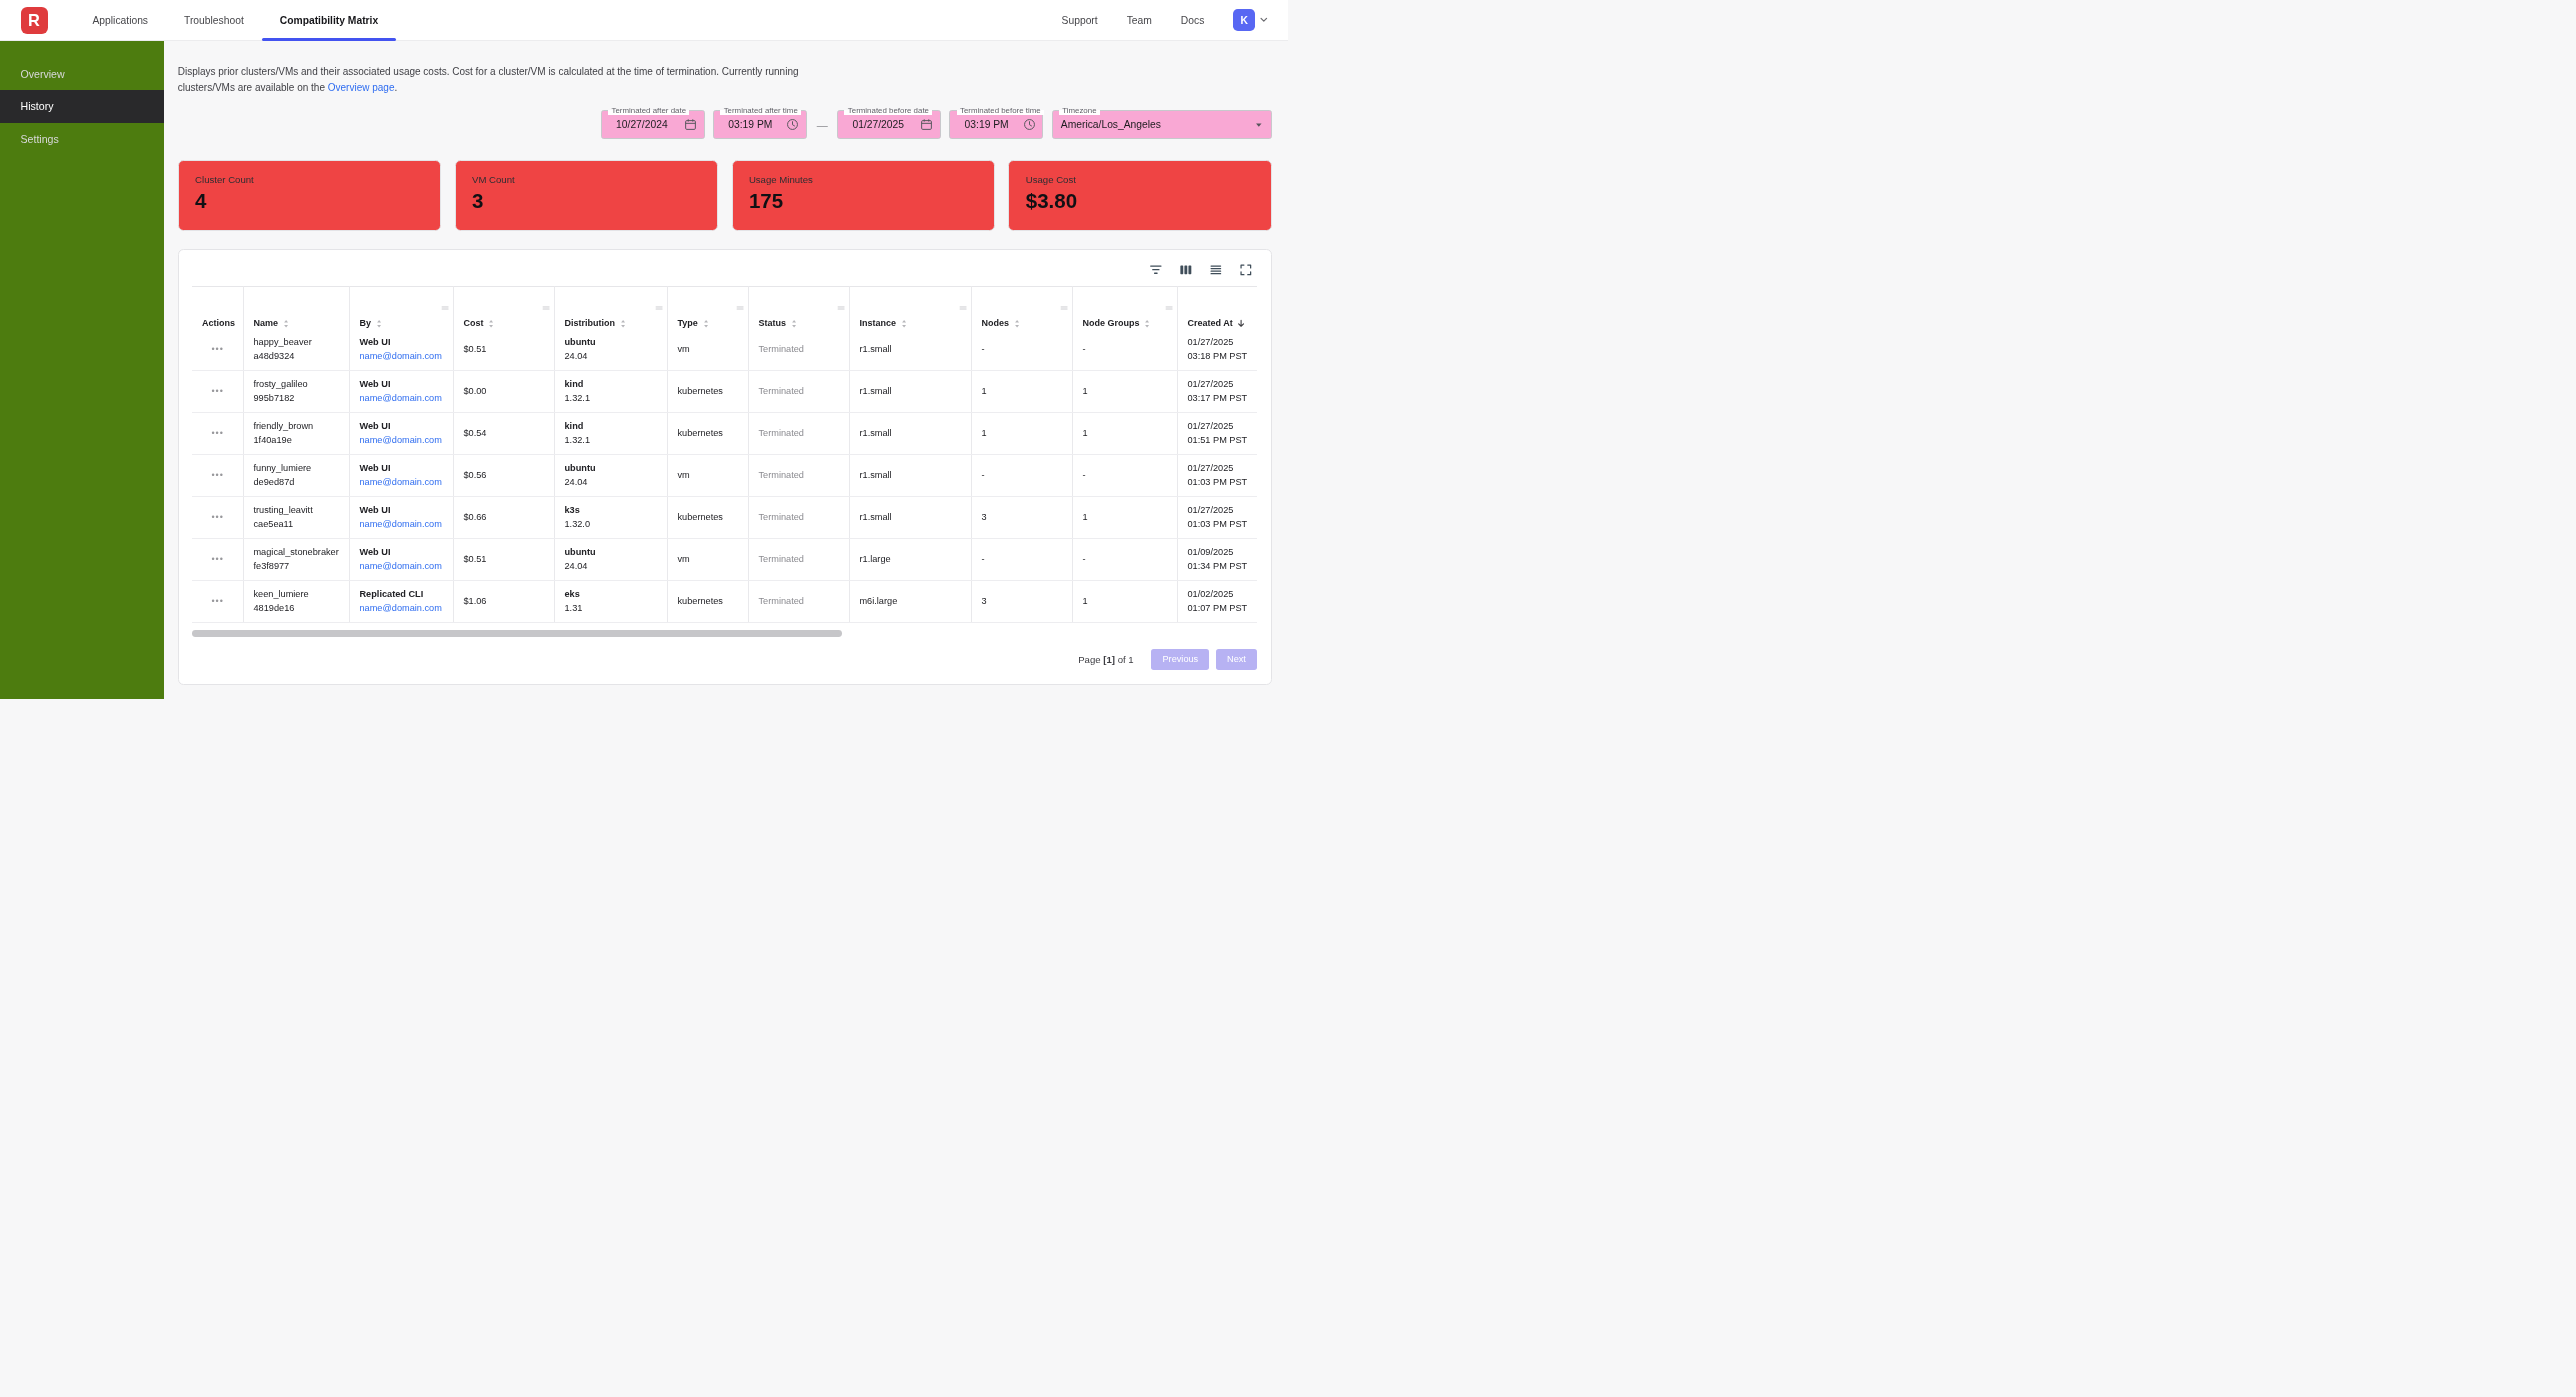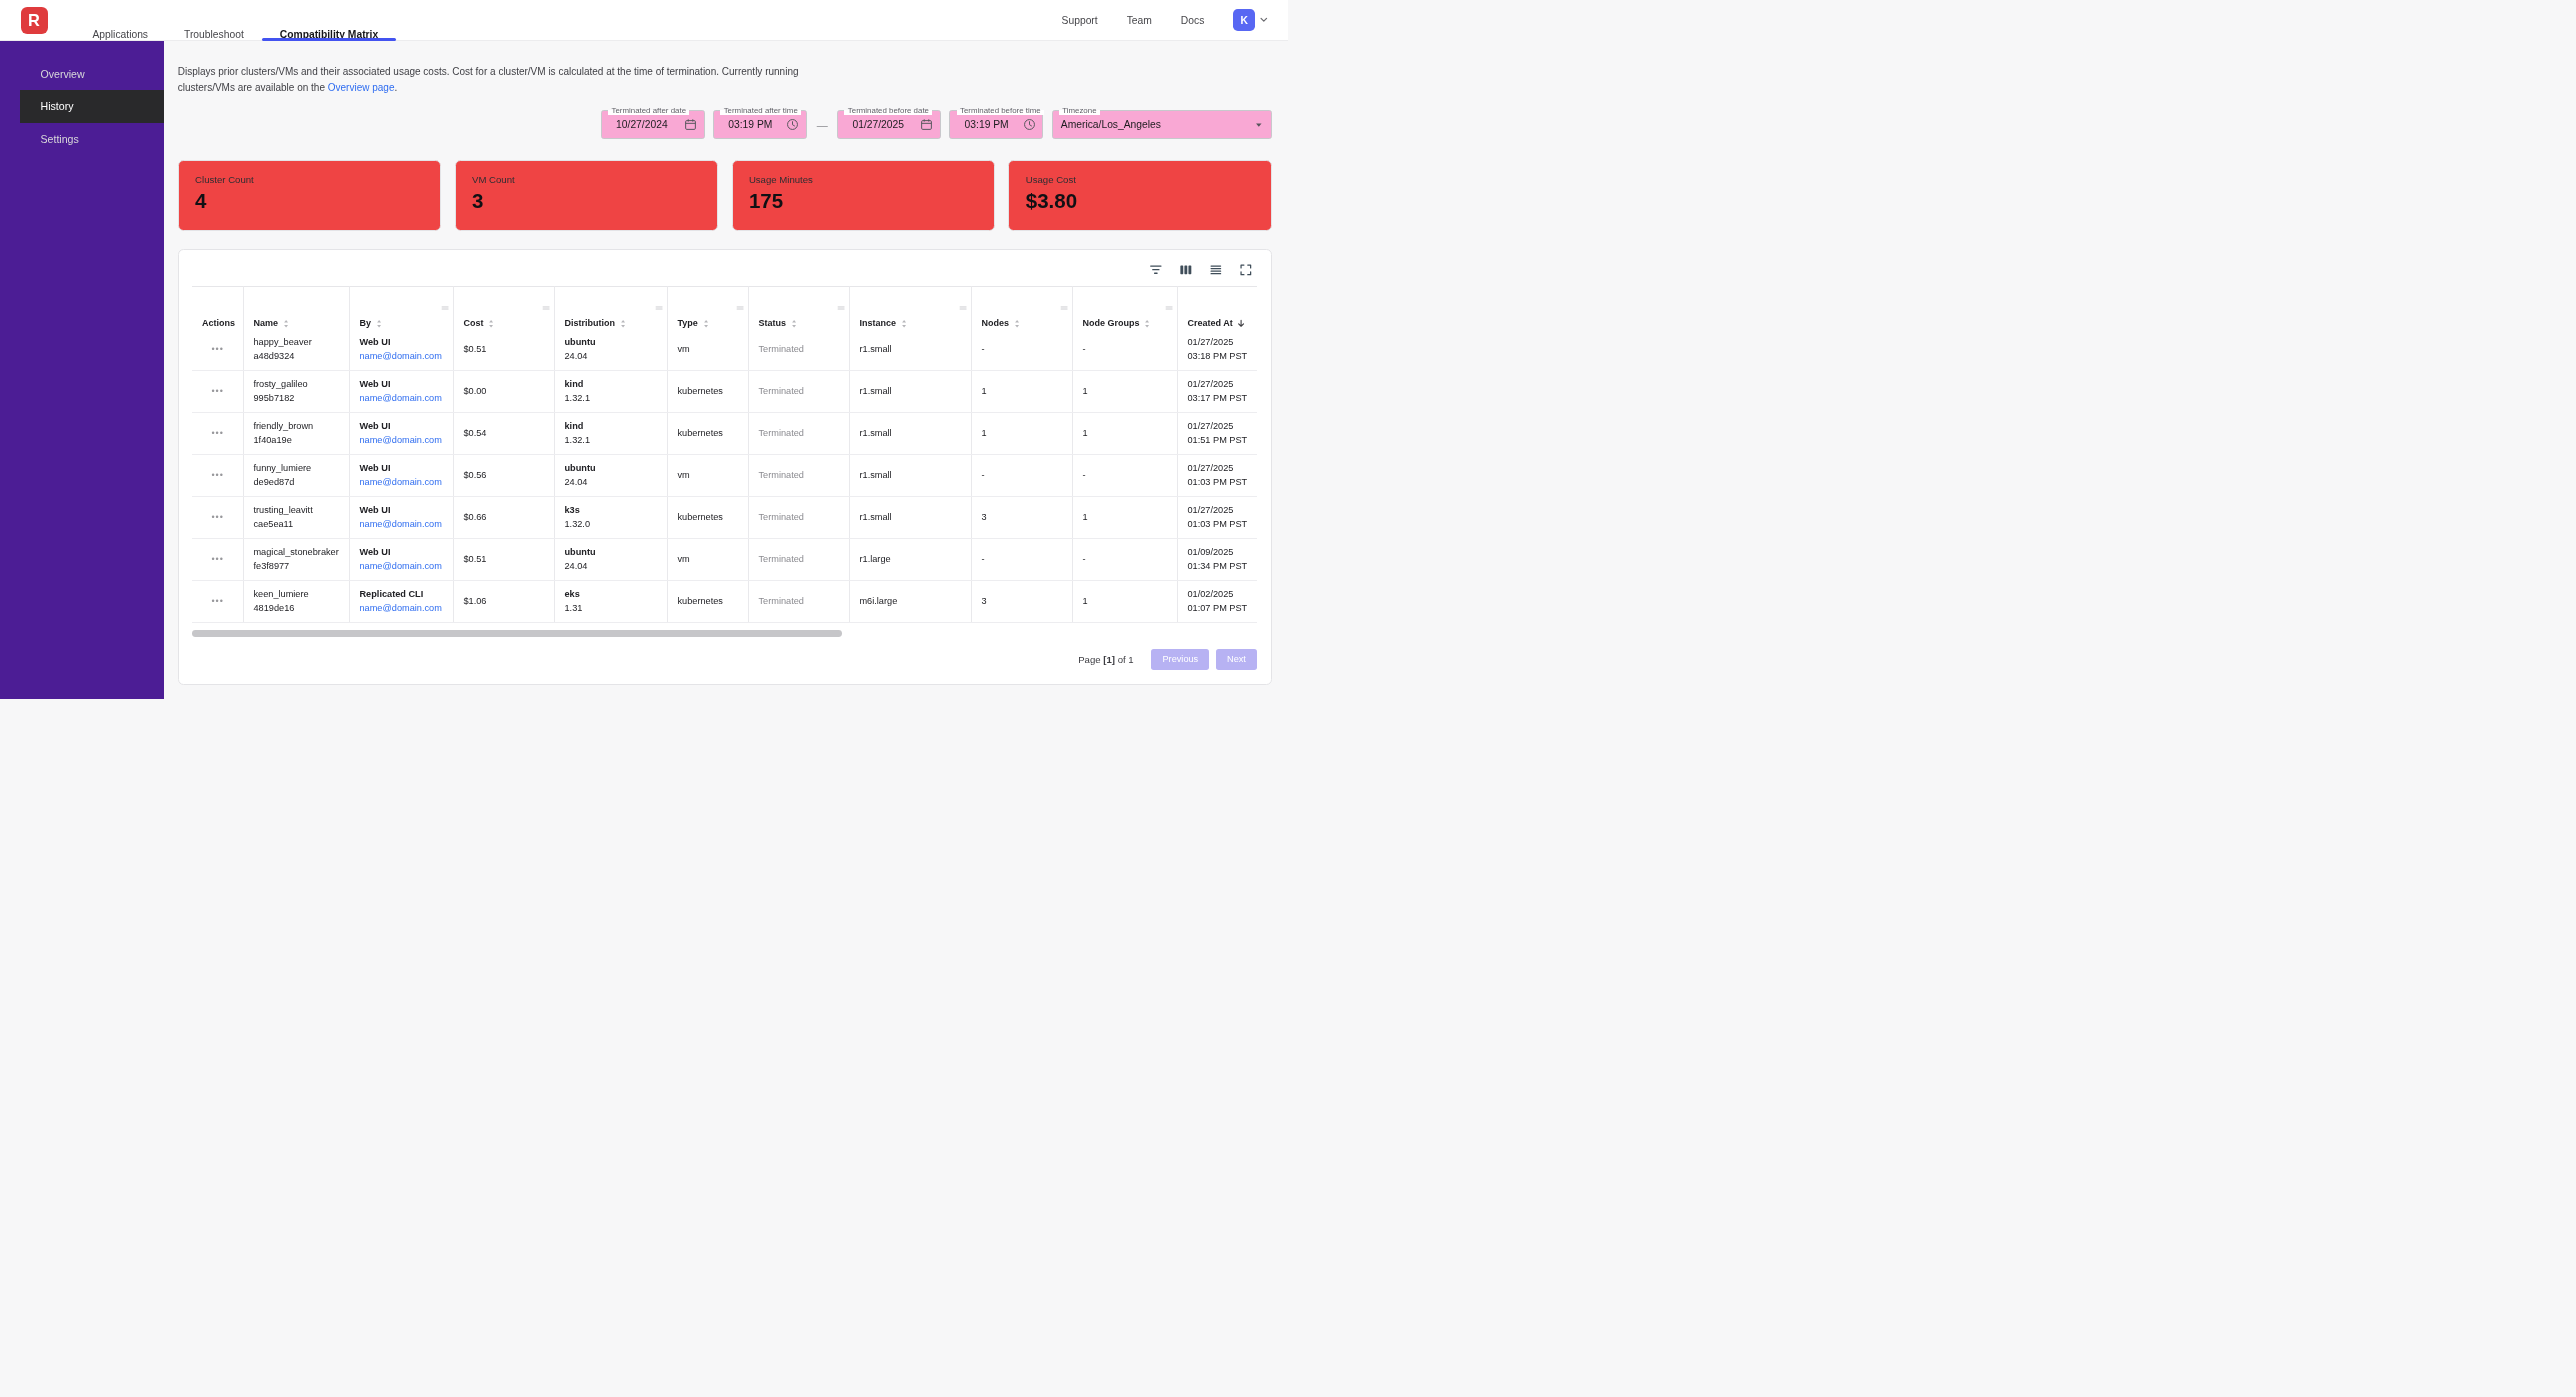--- a/index.html
+++ b/index.html
@@ -4,31 +4,31 @@
 <title>Usage History</title>
 <style>
   * { box-sizing: border-box; margin: 0; padding: 0; }
   html, body { width: 1288px; height: 699px; overflow: hidden; }
   body { font-family: "Liberation Sans", sans-serif; background: #f7f7f8; color: #1c1c1e; }
 
   
   .navbar { height: 41px; background: #fff; border-bottom: 0.7px solid #ececee; display: flex; align-items: stretch; padding-left: 20.5px; position: relative; z-index: 5; }
   .logo-box { width: 27px; height: 27px; background: #df3b3d; border-radius: 6.2px; color: #fff; font-weight: 700; font-size: 16.4px; display: flex; align-items: center; justify-content: center; align-self: center; margin-right: 27px; }
   .nav-tabs { display: flex; align-items: stretch; }
-  .nav-tab { display: flex; align-items: flex-end; padding: 0 18px; font-size: 10.3px; color: #46464a; cursor: pointer; position: relative; }
+  .nav-tab { display: flex; align-items: center; padding: 0 18px; font-size: 10.3px; color: #46464a; cursor: pointer; position: relative; }
   .nav-tab.active { color: #16161a; font-weight: 700; }
   .nav-tab.active::after { content: ""; position: absolute; left: 0; right: 0; bottom: -1.4px; height: 3.4px; background: #4353f0; border-radius: 2.1px; }
   .nav-right { margin-left: auto; display: flex; align-items: center; padding-right: 19px; }
   .nav-link { font-size: 10.3px; color: #46464a; margin-right: 29px; cursor: pointer; }
   .avatar { width: 22px; height: 22px; border-radius: 4.8px; background: #5867f3; color: #fff; font-weight: 700; font-size: 10.3px; display: flex; align-items: center; justify-content: center; cursor: pointer; }
   .avatar-chevron { margin-left: 4.1px; cursor: pointer; display: flex; align-items: center; }
 
   
   .app { display: flex; height: 658px; }
-  .sidebar { width: 164px; background: #4c1d95; padding-top: 16.4px; flex-shrink: 0; padding-left: 20px; }
+  .sidebar { width: 164px; background: #4d7c0f; padding-top: 16.4px; flex-shrink: 0; }
   .sidebar-item { padding: 10.3px 20.5px; font-size: 10.6px; color: #d8d8da; cursor: pointer; }
   .sidebar-item.active { background: #29292b; color: #fff; }
   .main { flex: 1; padding: 23px 16.4px 0 13.7px; overflow: hidden; }
 
   
   .page-title { font-size: 18px; font-weight: 700; color: #111114; margin-bottom: 9.6px; }
   .page-desc { font-size: 10px; line-height: 1.55; color: #3f3f44; max-width: 649px; }
   .page-desc a { color: #2f6df0; text-decoration: none; cursor: pointer; }
 
   

